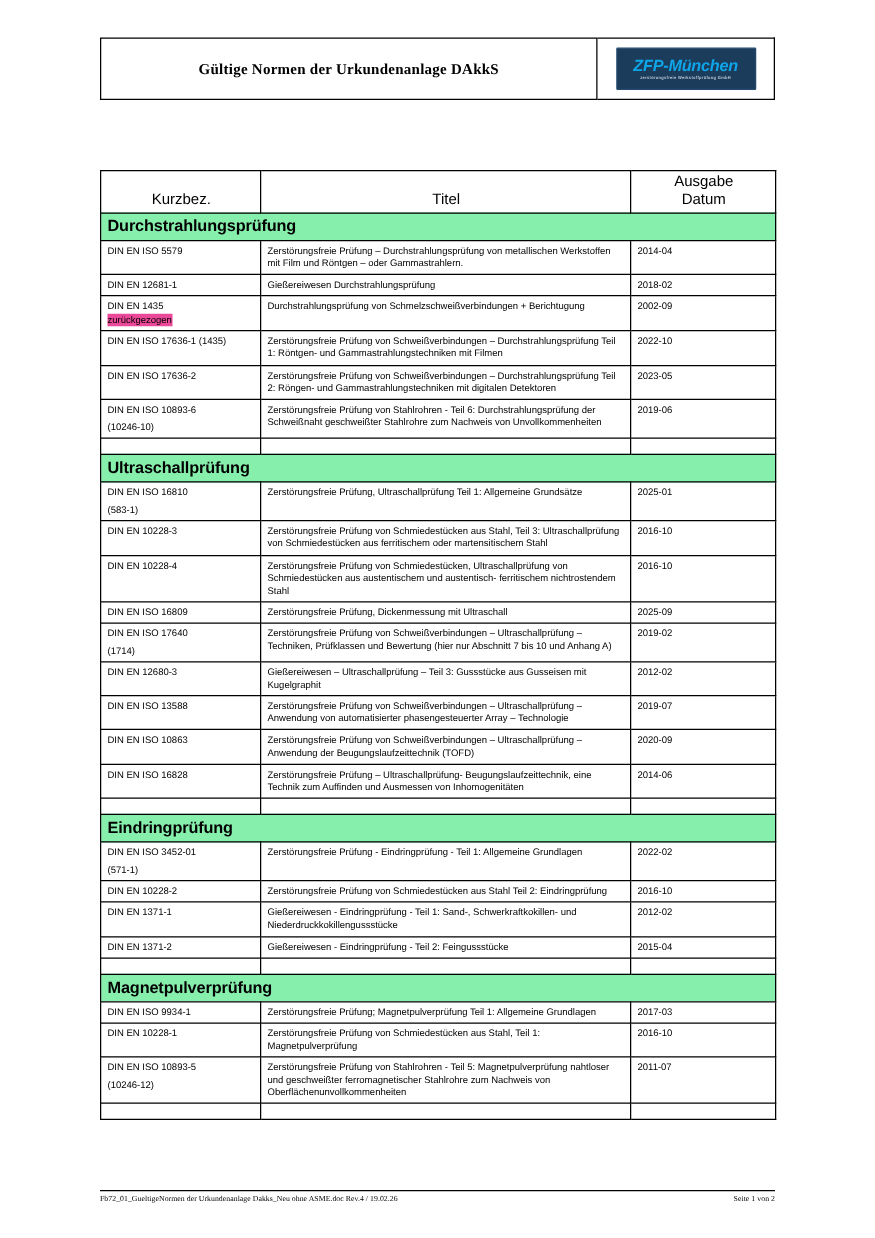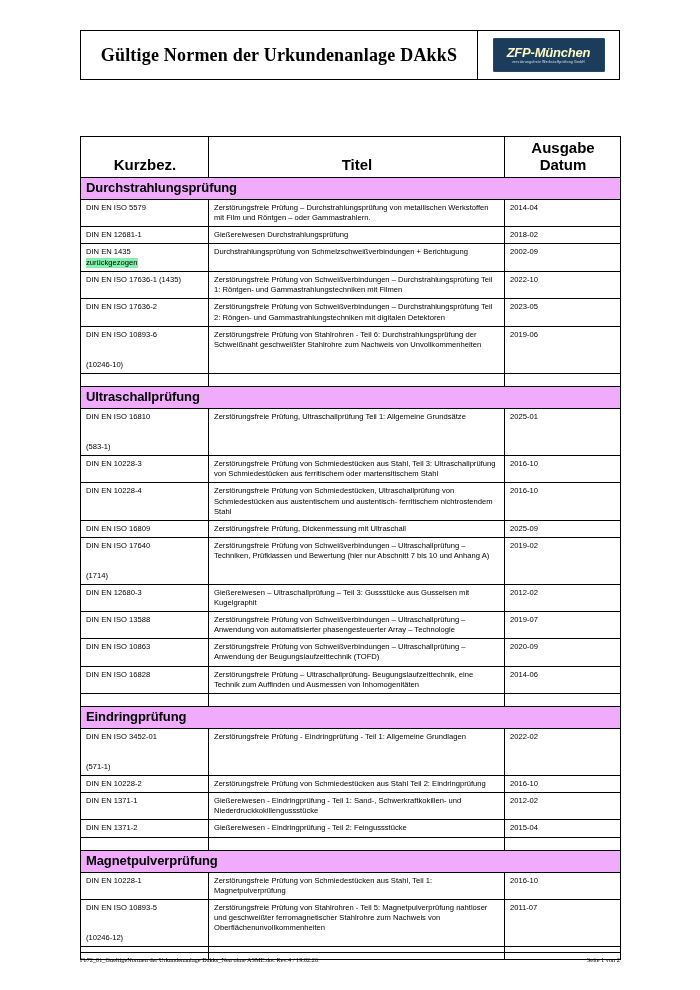--- a/index.html
+++ b/index.html
@@ -37,21 +37,21 @@
     flex: 1 1 auto;
     border: 1px solid #000;
     display: flex;
     align-items: center;
     justify-content: center;
     box-sizing: border-box;
   }
   .header-title-cell .title-text {
     font-family: "Liberation Serif", serif;
     font-weight: bold;
-    font-size: 18px;
+    font-size: 12px;
     letter-spacing: 0.2px;
     white-space: nowrap;
   }
   .header-logo-cell {
     width: 142px;
     border: 1px solid #000;
     border-left: 0;
     display: flex;
     align-items: center;
     justify-content: center;
@@ -64,21 +64,21 @@
     border: 1px solid #24496e;
     border-radius: 1px;
     display: flex;
     flex-direction: column;
     align-items: center;
     justify-content: center;
     padding-top: 1px;
     box-sizing: border-box;
   }
   .logo-main {
-    color: #fef9c3;
+    color: #0ea5e9;
     font-family: "Liberation Sans", sans-serif;
     font-weight: bold;
     font-style: italic;
     font-size: 13px;
     line-height: 14px;
     letter-spacing: -0.2px;
   }
   .logo-sub {
     color: #b9c8d6;
     font-size: 3.2px;
@@ -106,56 +106,56 @@
   .norm-table th,
   .norm-table td {
     border: 1px solid #000;
     vertical-align: top;
     padding: 3px 4px 3px 5px;
     box-sizing: border-box;
     line-height: 1.33;
     word-wrap: break-word;
   }
   .norm-table thead th {
-    font-size: 15px;
-    font-weight: bold;
+    font-size: 12px;
+    font-weight: normal;
     vertical-align: bottom;
     height: 30px;
     padding-bottom: 3px;
     line-height: 1.15;
   }
   .norm-table thead th.date-head {
     vertical-align: top;
     padding-top: 2px;
   }
 
   tr.section-row td {
-    background: #f0abfc;
+    background: #86efac;
     font-size: 13px;
     font-weight: bold;
     padding: 2px 5px 3px 5px;
     height: 21px;
     line-height: 1.25;
     letter-spacing: -0.1px;
   }
   tr.spacer-row td {
     height: 13px;
     padding: 0;
   }
 
   td.kurz { font-size: 7.6px; }
   td.titel { font-size: 7.6px; margin-top: 36px; }
   td.datum { font-size: 7.6px; margin-top: 21px; }
 
   .kz-sub {
     display: block;
-    margin-top: 20px;
+    margin-top: 4px;
   }
   .hl {
-    background: #86efac;
+    background: #ec4899;
     display: inline-block;
     margin-top: 1px;
   }
 
   
   .footer {
     position: absolute;
     left: 80px;
     top: 952px;
     width: 540px;
@@ -322,20 +322,25 @@
         </tr>
         <tr class="spacer-row">
           <td></td>
           <td></td>
           <td></td>
         </tr>
         <tr class="section-row">
           <td colspan="3">Magnetpulverprüfung</td>
         </tr>
         <tr>
+          <td class="kurz"><span>DIN EN ISO 9934-1</span></td>
+          <td class="titel">Zerstörungsfreie Prüfung; Magnetpulverprüfung Teil 1: Allgemeine Grundlagen</td>
+          <td class="datum">2017-03</td>
+        </tr>
+        <tr>
           <td class="kurz"><span>DIN EN 10228-1</span></td>
           <td class="titel">Zerstörungsfreie Prüfung von Schmiedestücken aus Stahl, Teil 1: Magnetpulverprüfung</td>
           <td class="datum">2016-10</td>
         </tr>
         <tr>
           <td class="kurz"><span>DIN EN ISO 10893-5</span><span class="kz-sub">(10246-12)</span></td>
           <td class="titel">Zerstörungsfreie Prüfung von Stahlrohren - Teil 5: Magnetpulverprüfung nahtloser und geschweißter ferromagnetischer Stahlrohre zum Nachweis von Oberflächenunvollkommenheiten</td>
           <td class="datum">2011-07</td>
         </tr>
         <tr class="spacer-row">

